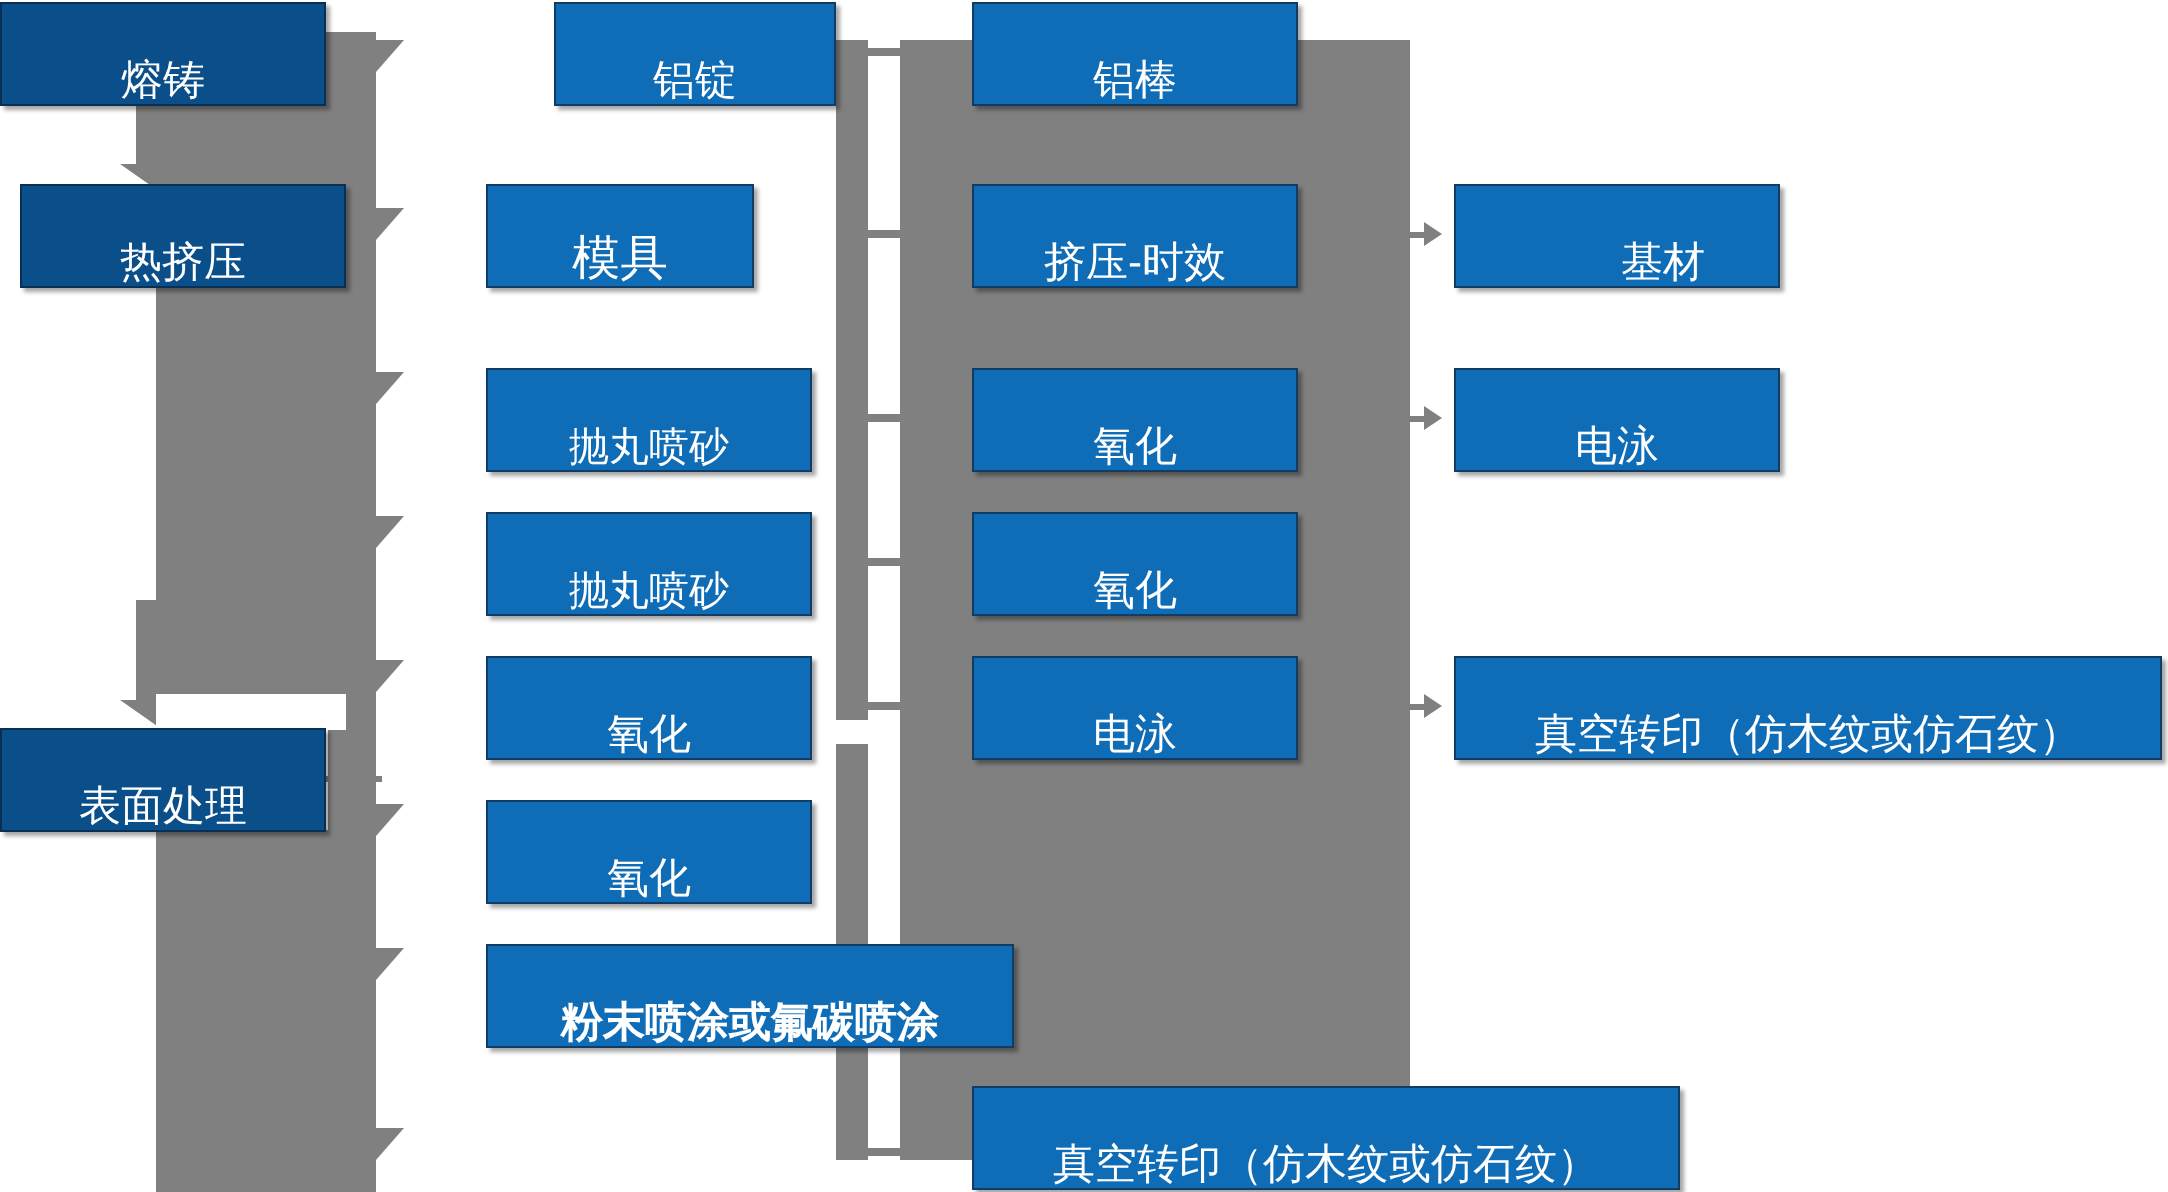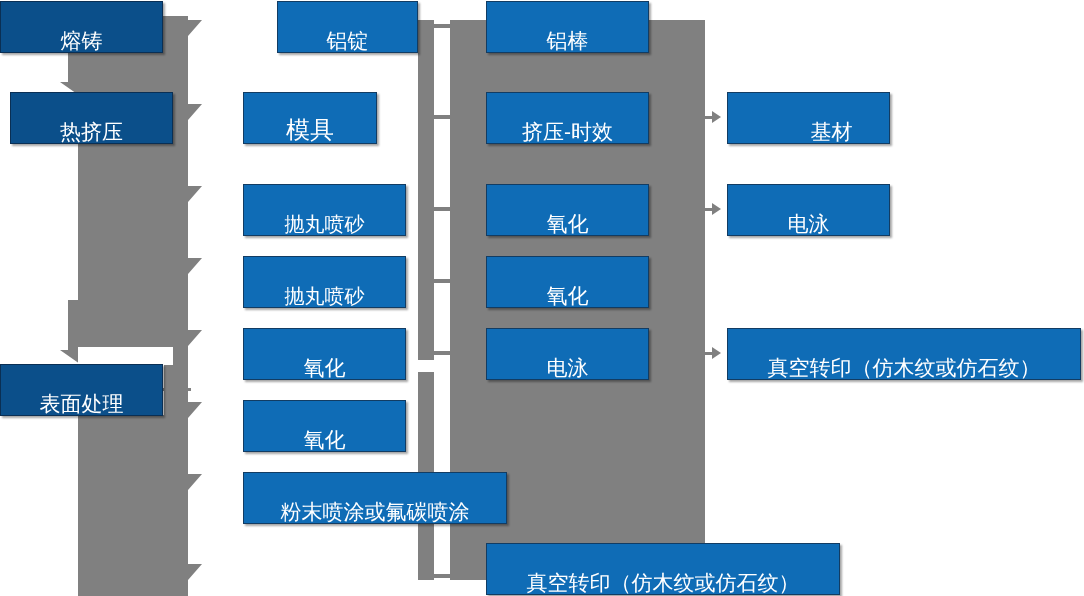--- a/index.html
+++ b/index.html
@@ -157,21 +157,21 @@
   </div>
 
   <div class="box primary" style="left:243px; top:328px; width:163px; height:52px; font-size:21px;">
     <span class="lbl">氧化</span>
   </div>
 
   <div class="box primary" style="left:243px; top:400px; width:163px; height:52px; font-size:21px;">
     <span class="lbl">氧化</span>
   </div>
 
-  <div class="box primary" style="left:243px; top:472px; width:264px; height:52px; font-size:21px;">
+  <div class="box primary" style="left:243px; top:472px; width:264px; height:52px; font-size:21px;font-weight:bold;">
     <span class="lbl">粉末喷涂或氟碳喷涂</span>
   </div>
 
 
   <div class="box primary" style="left:486px; top:1px; width:163px; height:52px; font-size:21px;">
     <span class="lbl">铝棒</span>
   </div>
 
   <div class="box primary" style="left:486px; top:92px; width:163px; height:52px; font-size:21px;">
     <span class="lbl">挤压-时效</span>

